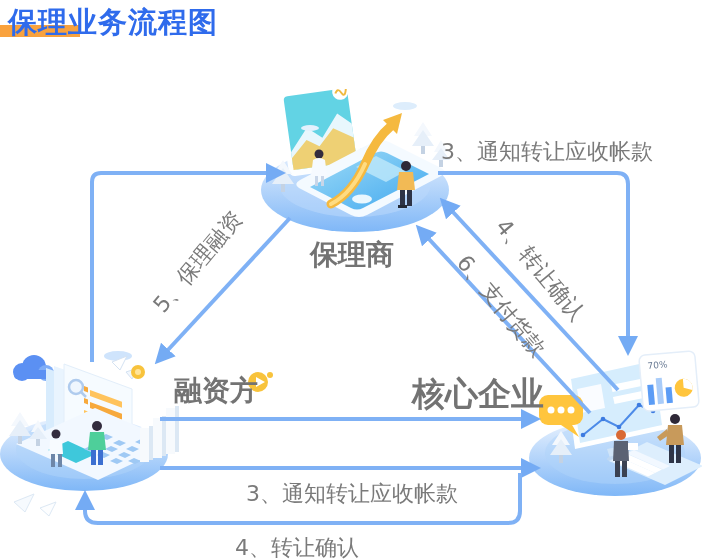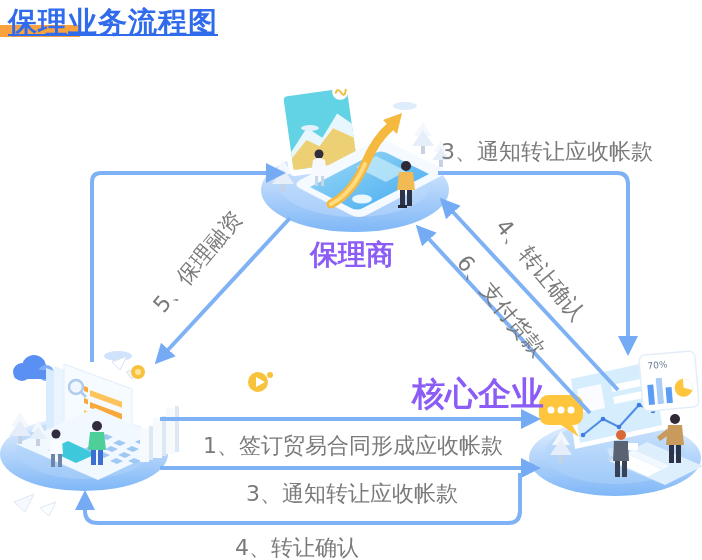--- a/index.html
+++ b/index.html
@@ -4,32 +4,32 @@
 <style>
   html,body{margin:0;padding:0;background:#ffffff;}
   .canvas{
     position:relative;width:702px;height:560px;background:#ffffff;overflow:hidden;
     font-family:"DejaVu Sans","Liberation Sans",sans-serif;
   }
   .abs{position:absolute;}
   
   .title{
     left:8px;top:3px;font-size:29px;font-weight:700;color:#2F6BEC;
-    letter-spacing:1px;z-index:6;white-space:nowrap;text-decoration:underline;
+    letter-spacing:1px;z-index:6;white-space:nowrap;
   }
   .title-hl{left:0;top:25px;width:80px;height:12px;background:#F9A23E;z-index:5;}
   
   .elabel{
     font-size:22px;color:#7A7A7A;white-space:nowrap;z-index:7;line-height:32px;
   }
   .center-x{transform:translateX(-50%);}
   .rot{transform:translate(-50%,-50%) rotate(var(--a));transform-origin:center;}
   
   .nlabel{
-    font-size:28px;font-weight:700;color:#8b5cf6;white-space:nowrap;z-index:7;
+    font-size:28px;font-weight:700;color:#737373;white-space:nowrap;z-index:7;
   }
   svg.layer{position:absolute;left:0;top:0;z-index:4;}
   svg.illus{position:absolute;z-index:2;}
   svg.deco{position:absolute;z-index:3;}
 </style>
 </head>
 <body>
 
 <div class="canvas">
 
@@ -291,24 +291,24 @@
 
 
   <div class="abs elabel" style="left:441px;top:136px">3、通知转让应收帐款</div>
 
   <div class="abs elabel rot" style="left:198px;top:262px;--a:-50deg">5、保理融资</div>
 
   <div class="abs elabel rot" style="left:540px;top:270px;--a:50deg">4、转让确认</div>
 
   <div class="abs elabel rot" style="left:501px;top:306px;--a:50deg">6、支付货款</div>
 
-  <div class="abs elabel center-x" style="left:353px;top:430px">1、签订贸易合同形成应收帐款</div>
 
   <div class="abs elabel center-x" style="left:352px;top:478px">3、通知转让应收帐款</div>
 
   <div class="abs elabel center-x" style="left:297px;top:532px">4、转让确认</div>
 
   <div class="abs nlabel" style="left:310px;top:236px">保理商</div>
 
+  <div class="abs nlabel" style="left:174px;top:372px">融资方</div>
 
   <div class="abs nlabel" style="left:412px;top:372px;font-size:33px">核心企业</div>
 
 </div>
 
 </body></html>

